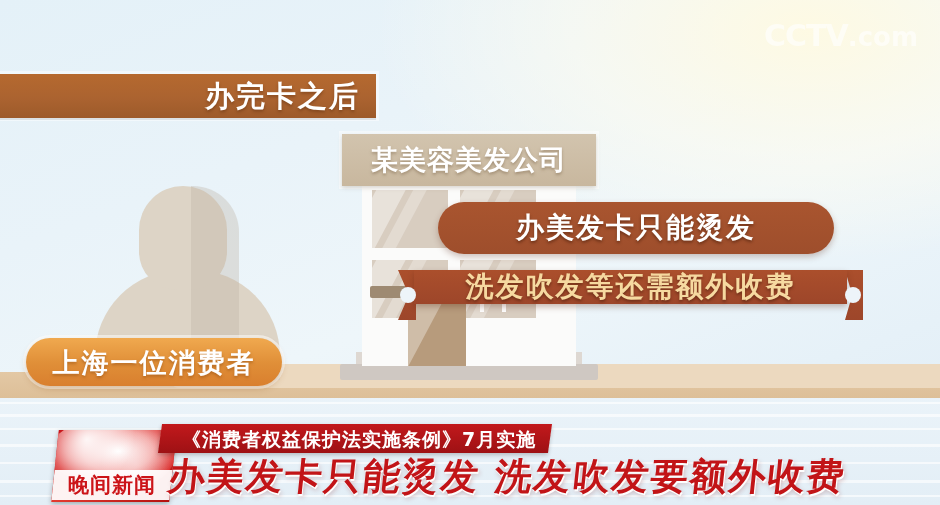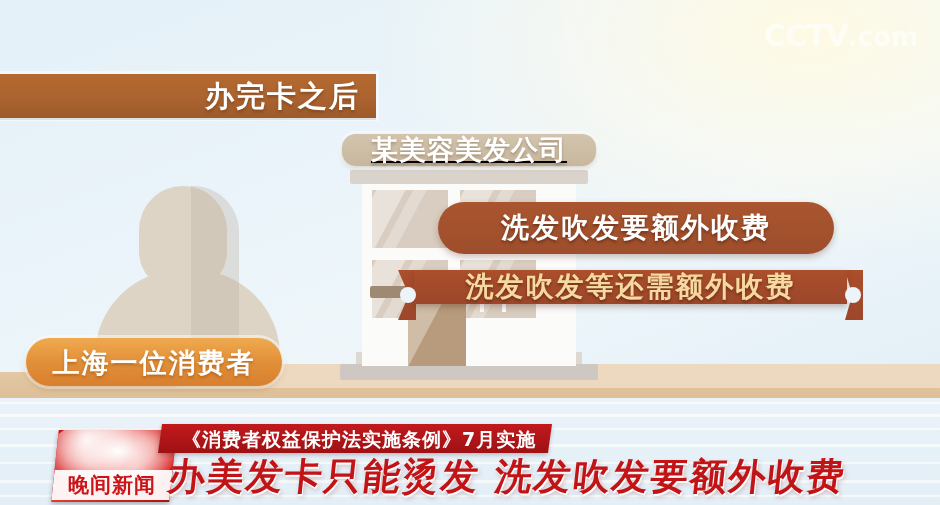--- a/index.html
+++ b/index.html
@@ -112,26 +112,25 @@
   }
   .shop .facade{
     position:absolute;left:44px;top:42px;width:214px;height:190px;
     background:#fbfbfa;border:0;
   }
   .shop .cornice{
     position:absolute;left:32px;top:36px;width:238px;height:14px;
     background:#d9d3cc;border-radius:2px;
   }
   .shop .sign{
-    position:absolute;left:24px;top:0;width:254px;height:32px;
+    position:absolute;left:24px;top:0;width:254px;height:52px;
     background:linear-gradient(180deg,#d2c4ae 0%,#c8b79e 100%);
-    border-radius:14px;
+    border-radius:0;
     display:flex;align-items:center;justify-content:center;
     box-shadow:0 2px 4px rgba(120,100,75,0.25), 0 0 0 3px rgba(255,255,255,0.5);
-    text-decoration:underline;
   }
   .shop .sign .label{
     font:700 27px/32px "DejaVu Sans",sans-serif;color:#ffffff;
     letter-spacing:1px;text-shadow:0 2px 3px rgba(130,108,80,0.55);
   }
   .shop .win{position:absolute;background:#d8cdc0;overflow:hidden;}
   .shop .win .gl{
     position:absolute;top:-30px;left:-18px;width:26px;height:150px;
     background:rgba(255,255,255,0.42);transform:rotate(28deg);
   }
@@ -317,21 +316,21 @@
     <div class="door">
         <div class="gl"></div>
       </div>
     <div class="cornice"></div>
     <div class="sign">
       <span class="label">某美容美发公司</span>
     </div>
   </div>
 
   <div class="pill-bubble">
-    <span class="label">洗发吹发要额外收费</span>
+    <span class="label">办美发卡只能烫发</span>
   </div>
 
   <div class="ribbon">
     <div class="tip l"></div>
     <div class="tip r"></div>
     <div class="body">
       <span class="label">洗发吹发等还需额外收费</span>
     </div>
     <div class="notch l"></div>
     <div class="notch r"></div>

